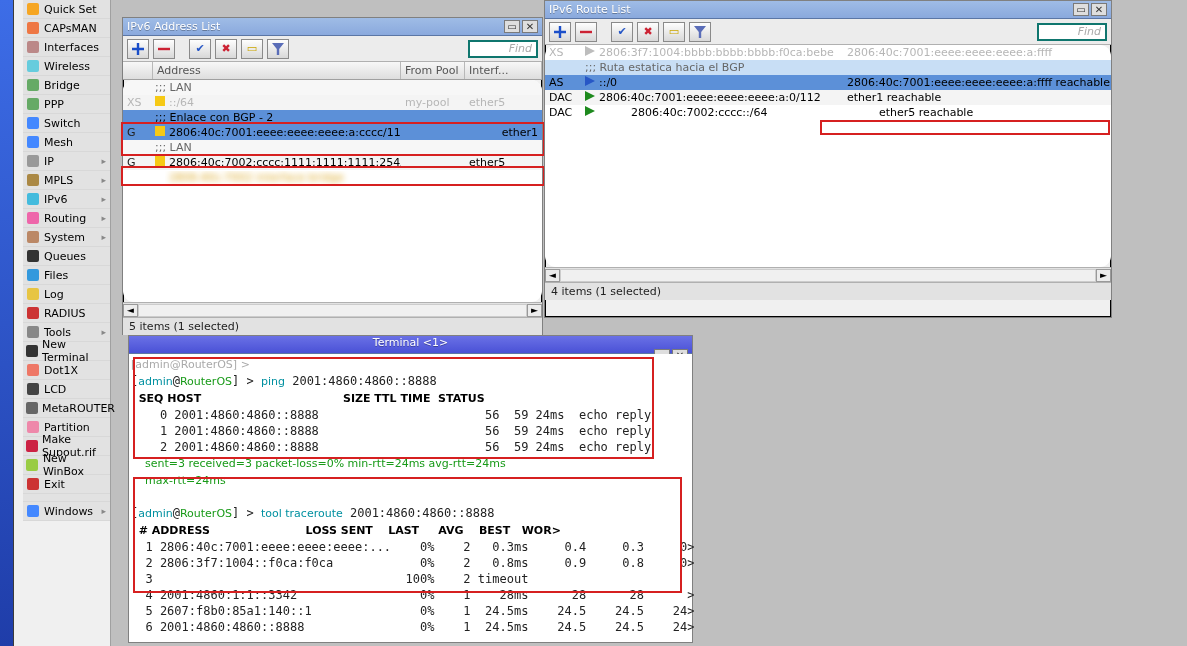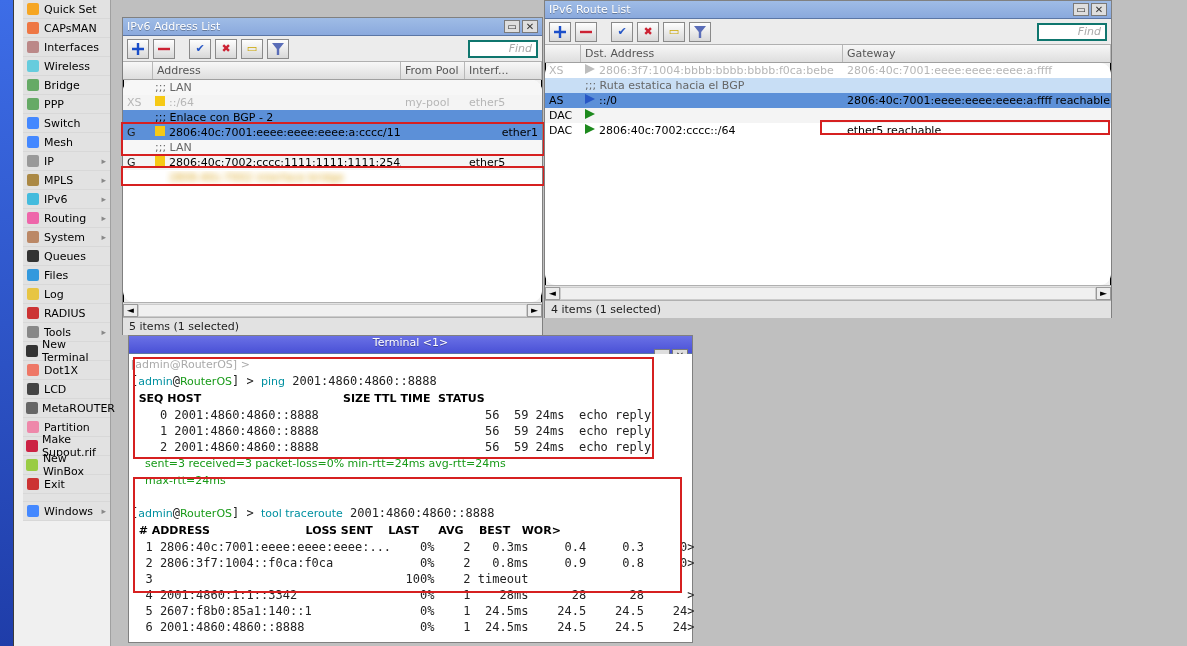--- a/index.html
+++ b/index.html
@@ -409,25 +409,20 @@
     <div class="tbtn">
           <span style="color:#caa500;">▭</span>
         </div>
     <div class="tbtn">
           <svg class="ic" viewBox="0 0 10 10">
             <path d="M0 0h10L6 5v5H4V5z" fill="#5a6db8"></path>
           </svg>
         </div>
     <div class="find">Find</div>
   </div>
-  <div class="listhead">
-    <div style="width:36px"></div>
-    <div style="width:262px">Dst. Address</div>
-    <div style="flex:1">Gateway</div>
-  </div>
   <div class="listbody" id="route-body" style="height:222px;">
         <div class="row">
           <div style="width:36px;color:#b6b6b6;">XS</div>
           <div style="width:14px;"><svg width="10" height="10">
               <polygon points="0,0 10,5 0,10" fill="#bdbdbd"></polygon>
             </svg></div>
           <div style="width:248px;color:#b6b6b6;">2806:3f7:1004:bbbb:bbbb:bbbb:f0ca:bebe</div>
           <div style="flex:1;color:#b6b6b6;">2806:40c:7001:eeee:eeee:eeee:a:ffff</div>
         </div>
         <div class="row comment" style="background: rgb(200, 222, 245);">
@@ -440,27 +435,29 @@
               <polygon points="0,0 10,5 0,10" fill="#2757c6"></polygon>
             </svg></div>
           <div style="width:248px;">::/0</div>
           <div style="flex:1;">2806:40c:7001:eeee:eeee:eeee:a:ffff reachable ether1</div>
         </div>
         <div class="row">
           <div style="width:36px;">DAC</div>
           <div style="width:14px;"><svg width="10" height="10">
               <polygon points="0,0 10,5 0,10" fill="#1e8a1e"></polygon>
             </svg></div>
+          <div style="width:248px;">2806:40c:7001:eeee:eeee:eeee:a:0/112</div>
+          <div style="flex:1;">ether1 reachable</div>
         </div>
         <div class="row">
           <div style="width:36px;">DAC</div>
           <div style="width:14px;"><svg width="10" height="10">
               <polygon points="0,0 10,5 0,10" fill="#1e8a1e"></polygon>
             </svg></div>
-          <div style="width:248px;">2806:40c:7002:cccc::/64</div>
+          <div style="width:248px;margin-left:32px;">2806:40c:7002:cccc::/64</div>
           <div style="flex:1;">ether5 reachable</div>
         </div>
       </div>
   <div class="hscroll">
     <div class="arrow">◄</div>
         <div class="track"></div>
         <div class="arrow">►</div>
   </div>
   <div class="status">4 items (1 selected)</div>
   <div class="redbox" style="left:275px; top:119px; width:290px; height:15px;"></div>

